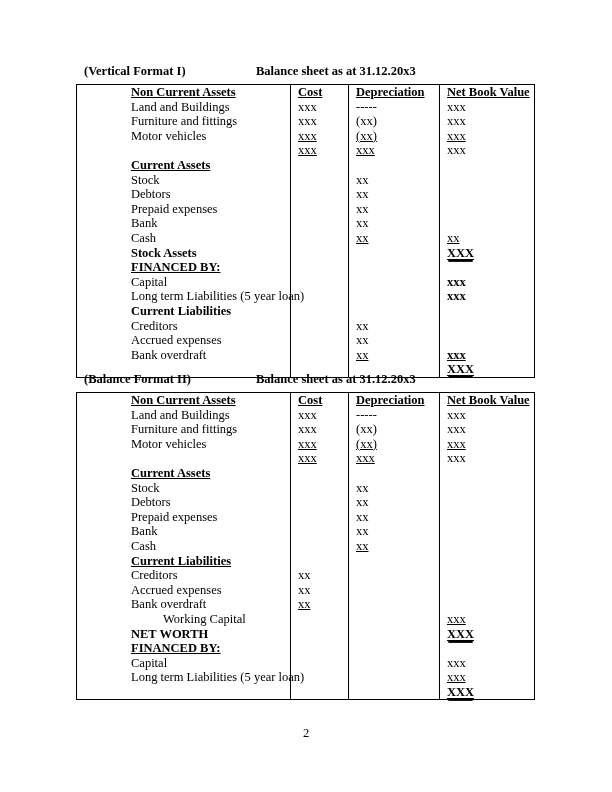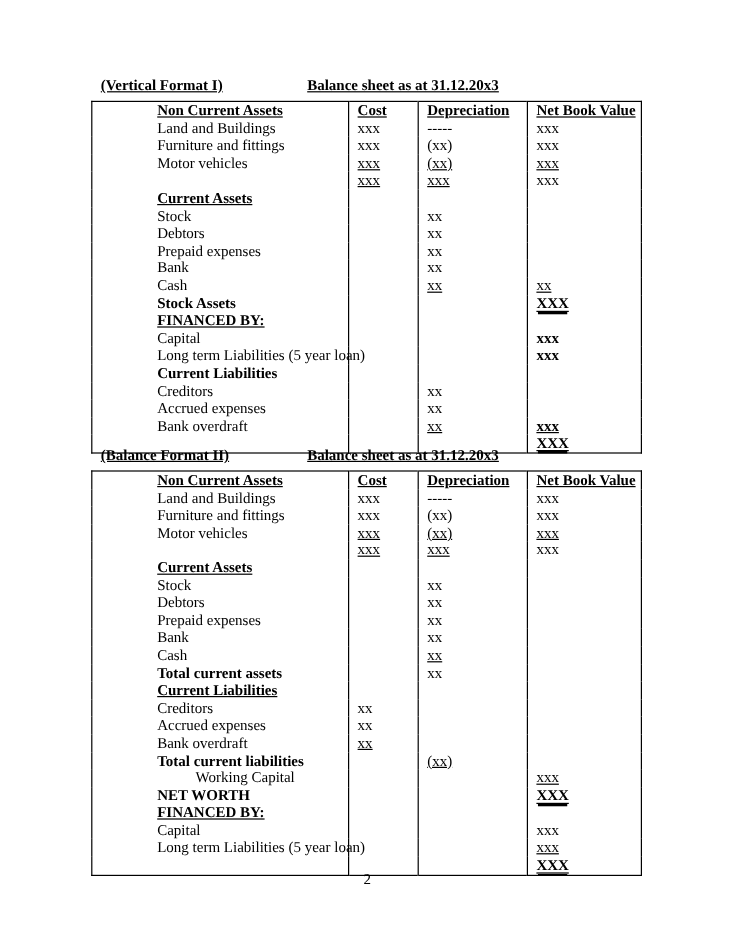--- a/index.html
+++ b/index.html
@@ -32,21 +32,20 @@
   #block-1 { top: 64px; }
   #block-2 { top: 372px; }
 
   
   .caption-row {
     display: flex;
     align-items: baseline;
     height: 20px;
     font-weight: bold;
     font-size: 12.5px;
-    text-decoration: underline;
   }
   .caption-format {
     width: 180px;
     padding-left: 8px;
     box-sizing: border-box;
     white-space: nowrap;
   }
   .caption-title {
     white-space: nowrap;
   }
@@ -575,34 +574,20 @@
             </td>
             <td class="c-dep">
               <div class="cell-inner"><span class="val-u">xx</span></div>
             </td>
             <td class="c-nbv">
               <div class="cell-inner">&nbsp;</div>
             </td>
           </tr>
           <tr>
             <td class="c-label">
-              <div class="cell-inner"><span class="b">Total current assets</span></div>
-            </td>
-            <td class="c-cost">
-              <div class="cell-inner">&nbsp;</div>
-            </td>
-            <td class="c-dep">
-              <div class="cell-inner">xx</div>
-            </td>
-            <td class="c-nbv">
-              <div class="cell-inner">&nbsp;</div>
-            </td>
-          </tr>
-          <tr>
-            <td class="c-label">
               <div class="cell-inner"><span class="bu">Current Liabilities</span></div>
             </td>
             <td class="c-cost">
               <div class="cell-inner">&nbsp;</div>
             </td>
             <td class="c-dep">
               <div class="cell-inner">&nbsp;</div>
             </td>
             <td class="c-nbv">
               <div class="cell-inner">&nbsp;</div>
@@ -638,34 +623,20 @@
           </tr>
           <tr>
             <td class="c-label">
               <div class="cell-inner">Bank overdraft</div>
             </td>
             <td class="c-cost">
               <div class="cell-inner"><span class="val-u">xx</span></div>
             </td>
             <td class="c-dep">
               <div class="cell-inner">&nbsp;</div>
-            </td>
-            <td class="c-nbv">
-              <div class="cell-inner">&nbsp;</div>
-            </td>
-          </tr>
-          <tr>
-            <td class="c-label">
-              <div class="cell-inner"><span class="b">Total current liabilities</span></div>
-            </td>
-            <td class="c-cost">
-              <div class="cell-inner">&nbsp;</div>
-            </td>
-            <td class="c-dep">
-              <div class="cell-inner"><span class="val-u">(xx)</span></div>
             </td>
             <td class="c-nbv">
               <div class="cell-inner">&nbsp;</div>
             </td>
           </tr>
           <tr>
             <td class="c-label">
               <div class="cell-inner indent-1">Working Capital</div>
             </td>
             <td class="c-cost">

